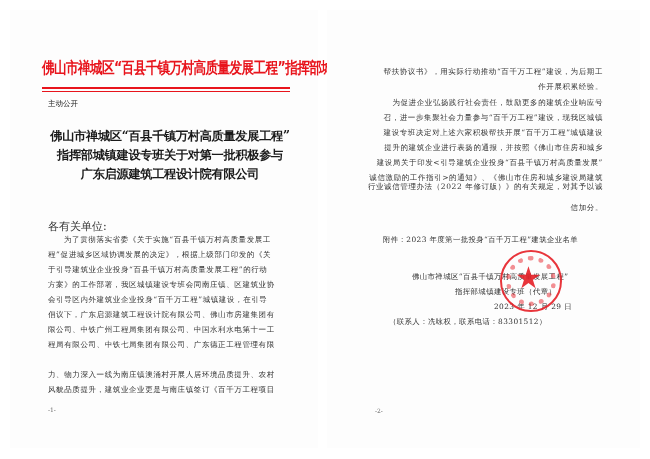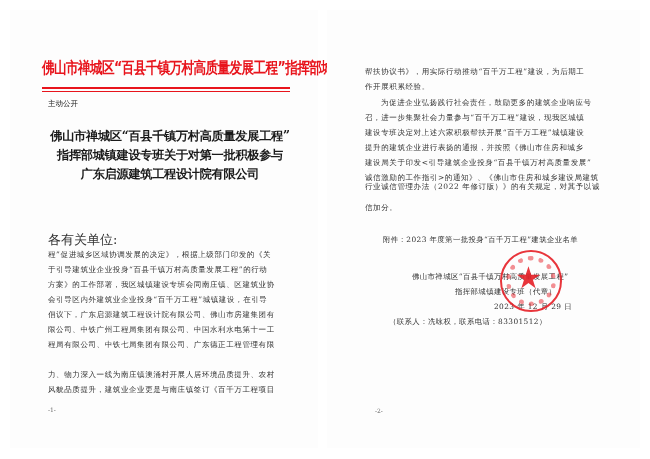--- a/index.html
+++ b/index.html
@@ -4,42 +4,42 @@
 <style>
   html, body { margin: 0; padding: 0; }
   body {
     width: 650px; height: 459px; background: #ffffff; position: relative; overflow: hidden;
     font-family: "DejaVu Serif", "Liberation Serif", serif; color: #222;
   }
   .page {
     position: absolute; top: 10px; height: 438px; background: #fdfdfd;
   }
   #page1 { left: 10px; width: 308px; }
-  #page2 { left: 327px; width: 313px; }
+  #page2 { left: 327px; width: 313px; text-align: right; }
 
   .abs { position: absolute; white-space: nowrap; }
 
   
   .red-title {
     left: 32px; top: 50px; width: 260px; text-align: center;
     color: #e8141c; font-family: "DejaVu Sans", "Liberation Sans", sans-serif;
     font-weight: bold; font-size: 12.6px; letter-spacing: -0.6px; transform: scaleY(1.25);
   }
   .red-rule-thick { position: absolute; left: 32px; top: 77px; width: 248px; height: 2px; background: #e8141c; }
   .red-rule-thin  { position: absolute; left: 32px; top: 81px; width: 248px; height: 1px; background: #e8141c; }
   .disclosure {
     left: 38px; top: 89px; font-size: 7.5px; color: #222;
     font-family: "DejaVu Sans", "Liberation Sans", sans-serif;
   }
 
   .doc-title {
     left: 22px; width: 276px; text-align: center; font-weight: bold; font-size: 12.2px; color: #1a1a1a;
     letter-spacing: -0.3px;
   }
-  .salutation { left: 38px; top: 209px; font-size: 13px; color: #333; margin-top: 12px; }
+  .salutation { left: 38px; top: 209px; font-size: 11px; color: #333; }
 
   .body-line {
     font-size: 7.5px; color: #333; letter-spacing: 0.6px; width: 238px; overflow: hidden;
   }
   .left-col { left: 38px; }
   .right-col { left: 38px; }
   .indent { padding-left: 16px; width: 222px; }
 
   .page-num { font-size: 6px; color: #666; }
 
@@ -67,20 +67,21 @@
   <div class="red-rule-thick"></div>
   <div class="red-rule-thin"></div>
   <div class="abs disclosure">主动公开</div>
 
   <div class="abs doc-title" style="top:118px">佛山市禅城区“百县千镇万村高质量发展工程”</div>
   <div class="abs doc-title" style="top:137px">指挥部城镇建设专班关于对第一批积极参与</div>
   <div class="abs doc-title" style="top:156px">广东启源建筑工程设计院有限公司</div>
 
   <div class="abs salutation">各有关单位:</div>
 
+  <div class="abs body-line left-col indent" style="top:225px">为了贯彻落实省委《关于实施“百县千镇万村高质量发展工</div>
   <div class="abs body-line left-col" style="top:240px">程”促进城乡区域协调发展的决定》，根据上级部门印发的《关</div>
   <div class="abs body-line left-col" style="top:255px">于引导建筑业企业投身“百县千镇万村高质量发展工程”的行动</div>
   <div class="abs body-line left-col" style="top:270px">方案》的工作部署，我区城镇建设专班会同南庄镇、区建筑业协</div>
   <div class="abs body-line left-col" style="top:285px">会引导区内外建筑业企业投身“百千万工程”城镇建设，在引导</div>
   <div class="abs body-line left-col" style="top:300px">倡议下，广东启源建筑工程设计院有限公司、佛山市房建集团有</div>
   <div class="abs body-line left-col" style="top:315px">限公司、中铁广州工程局集团有限公司、中国水利水电第十一工</div>
   <div class="abs body-line left-col" style="top:330px">程局有限公司、中铁七局集团有限公司、广东德正工程管理有限</div>
   <div class="abs body-line left-col" style="top:360px">力、物力深入一线为南庄镇澳涌村开展人居环境品质提升、农村</div>
   <div class="abs body-line left-col" style="top:375px">风貌品质提升，建筑业企业更是与南庄镇签订《百千万工程项目</div>
 

